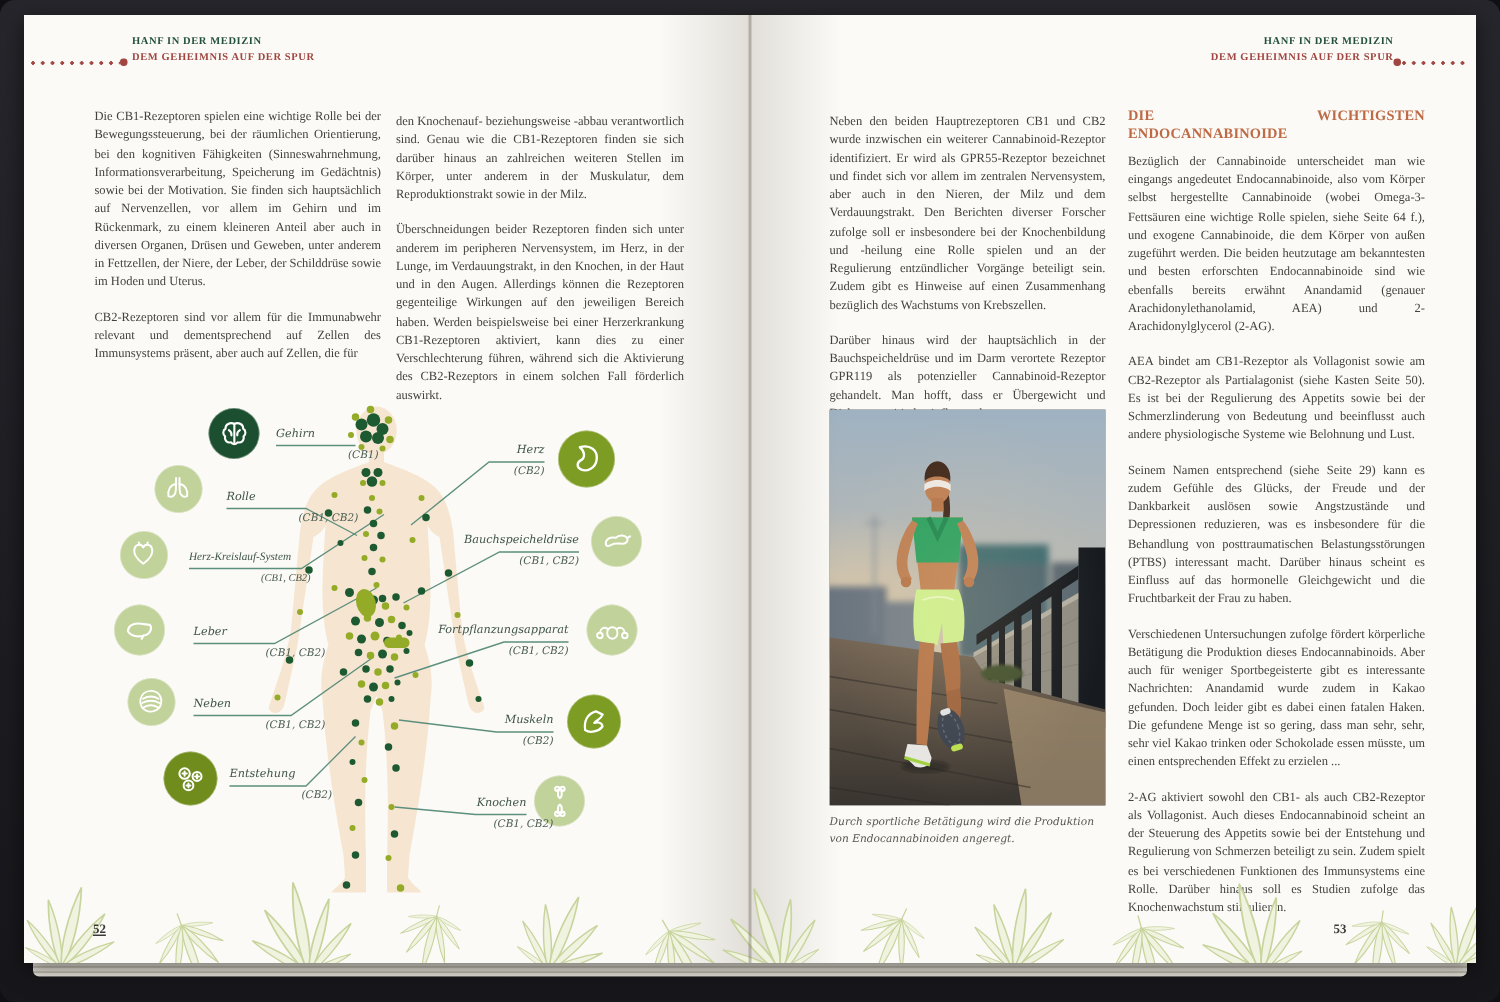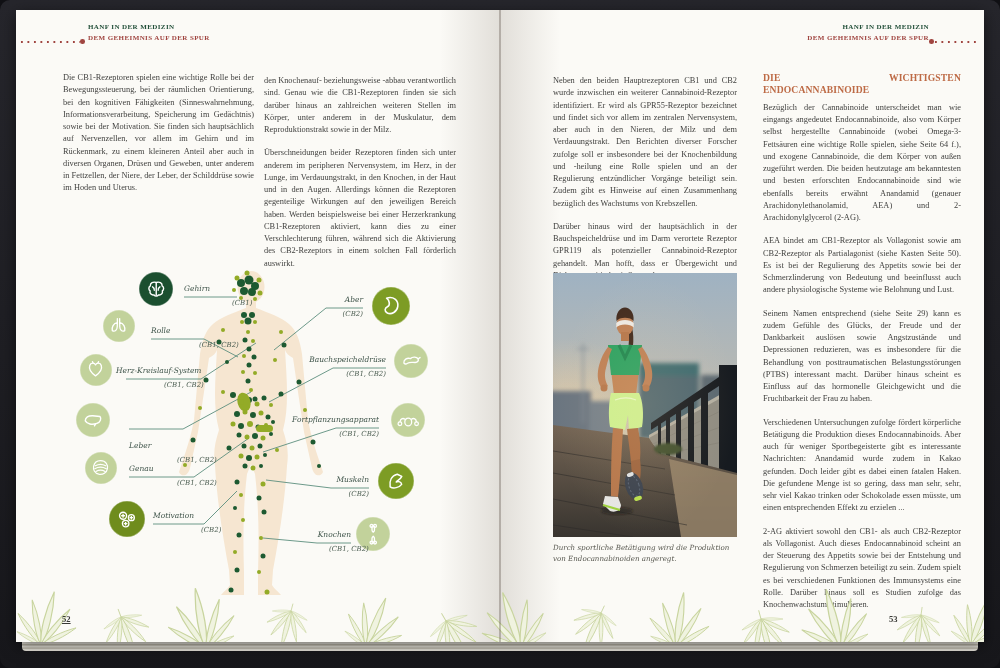--- a/index.html
+++ b/index.html
@@ -59,20 +59,21 @@
     <div class="page page-left">
       <div class="hdr hdr-l">
         <div class="l1">HANF IN DER MEDIZIN</div>
         <div class="l2">DEM GEHEIMNIS AUF DER SPUR</div>
       </div>
       <div class="dotrule dotrule-l"></div>
       <div class="dotend" style="left:64px;"></div>
 
       <div class="col" style="left:47px;top:62px;width:191px;">
         <p>Die CB1-Rezeptoren spielen eine wichtige Rolle bei der Bewegungssteuerung, bei der räumlichen Orientierung, bei den kognitiven Fähigkeiten (Sinneswahrnehmung, Informationsverarbeitung, Speicherung im Gedächtnis) sowie bei der Motivation. Sie finden sich hauptsächlich auf Nervenzellen, vor allem im Gehirn und im Rückenmark, zu einem kleineren Anteil aber auch in diversen Organen, Drüsen und Geweben, unter anderem in Fettzellen, der Niere, der Leber, der Schilddrüse sowie im Hoden und Uterus.</p>
+        <p>CB2-Rezeptoren sind vor allem für die Immunabwehr relevant und dementsprechend auf Zellen des Immunsystems präsent, aber auch auf Zellen, die für</p>
       </div>
       <div class="col" style="left:248px;top:65px;width:192px;">
         <p>den Knochenauf- beziehungsweise -abbau verantwortlich sind. Genau wie die CB1-Rezeptoren finden sie sich darüber hinaus an zahlreichen weiteren Stellen im Körper, unter anderem in der Muskulatur, dem Reproduktionstrakt sowie in der Milz.</p>
         <p>Überschneidungen beider Rezeptoren finden sich unter anderem im peripheren Nervensystem, im Herz, in der Lunge, im Verdauungstrakt, in den Knochen, in der Haut und in den Augen. Allerdings können die Rezeptoren gegenteilige Wirkungen auf den jeweiligen Bereich haben. Werden beispielsweise bei einer Herzerkrankung CB1-Rezeptoren aktiviert, kann dies zu einer Verschlechterung führen, während sich die Aktivierung des CB2-Rezeptors in einem solchen Fall förderlich auswirkt.</p>
       </div>
 
       <svg class="diagram-svg" width="484" height="632" viewBox="0 0 484 632">
         <g fill="#f6e6d1">
           <ellipse cx="235" cy="277" rx="13.5" ry="16"></ellipse>
           <path d="M230,287 L230,298 C217,303 205,307 197,314 C189,321 186,331 184,344 L178,410 C175,426 171,438 167,450 L163,462 C165,467 172,467 174,458 L182,422 L188,382 L193,348 C197,346 200,343 201,340 C199,372 197,398 203,420 C199,432 197,442 199,456 C201,490 207,528 213,560 L214,575 C211,580 207,582 205,585 L228,585 L228,562 C227,530 227,498 231,464 L235,454 L239,464 C243,498 243,530 242,562 L242,585 L265,585 C263,582 259,580 256,575 L257,560 C263,528 269,490 271,456 C273,442 271,432 267,420 C273,398 271,372 269,340 C270,343 273,346 277,348 L282,382 L288,422 L296,458 C298,467 305,467 307,462 L303,450 C299,438 295,426 292,410 L286,344 C284,331 281,321 273,314 C265,307 253,303 240,298 L240,287 Z"></path>
@@ -266,25 +267,25 @@
           <circle cx="8.6" cy="3.2" r="1.2"></circle>
             <circle cx="11.4" cy="3.2" r="1.2"></circle>
           <path d="M9,16.5 L9,13.5 C9,12.5 9.6,12 10,11.7 C10.4,12 11,12.5 11,13.5 L11,16.5"></path>
           <circle cx="8.6" cy="16.8" r="1.2"></circle>
             <circle cx="11.4" cy="16.8" r="1.2"></circle>
         </svg>
       </div>
 
       <div class="org-label" style="left:168px;top:274px;font-style:italic;"><span>Gehirn</span><span class="rc" style="margin-top:5px;">(CB1)</span></div>
       <div class="org-label" style="left:135px;top:316px;"><span>Rolle</span><span class="rc" style="margin-top:5px;">(CB1, CB2)</span></div>
-      <div class="org-label" style="left:100px;top:356px;"><span>Herz-Kreislauf-System</span><span class="rc" style="margin-top:5px;">(CB1, CB2)</span></div>
-      <div class="org-label" style="left:113px;top:406px;margin-top:25px;"><span>Leber</span><span class="rc" style="margin-top:5px;">(CB1, CB2)</span></div>
-      <div class="org-label" style="left:113px;top:454px;"><span>Genau</span><span class="rc" style="margin-top:5px;">(CB1, CB2)</span></div>
-      <div class="org-label" style="left:137px;top:501px;"><span>Motivation</span><span class="rc" style="margin-top:5px;">(CB2)</span></div>
-      <div class="org-label lab-r" style="left:277px;top:285px;width:70px;"><span>Aber</span><span class="rc" style="margin-top:5px;">(CB2)</span></div>
+      <div class="org-label" style="left:110px;top:356px;font-family:Liberation Serif, serif;"><span>Herz-Kreislauf-System</span><span class="rc" style="margin-top:5px;">(CB1, CB2)</span></div>
+      <div class="org-label" style="left:113px;top:406px;"><span>Leber</span><span class="rc" style="margin-top:5px;">(CB1, CB2)</span></div>
+      <div class="org-label" style="left:113px;top:454px;"><span>Neben</span><span class="rc" style="margin-top:5px;">(CB1, CB2)</span></div>
+      <div class="org-label" style="left:137px;top:501px;"><span>Entstehung</span><span class="rc" style="margin-top:5px;">(CB2)</span></div>
+      <div class="org-label lab-r" style="left:277px;top:285px;width:70px;"><span>Herz</span><span class="rc" style="margin-top:5px;">(CB2)</span></div>
       <div class="org-label lab-r" style="left:270px;top:345px;width:100px;"><span>Bauchspeicheldrüse</span><span class="rc" style="margin-top:5px;">(CB1, CB2)</span></div>
       <div class="org-label lab-r" style="left:255px;top:405px;width:108px;"><span>Fortpflanzungsapparat</span><span class="rc" style="margin-top:5px;">(CB1, CB2)</span></div>
       <div class="org-label lab-r" style="left:283px;top:465px;width:70px;"><span>Muskeln</span><span class="rc" style="margin-top:5px;">(CB2)</span></div>
       <div class="org-label lab-r" style="left:265px;top:520px;width:70px;"><span>Knochen</span><span class="rc" style="margin-top:5px;">(CB1, CB2)</span></div>
 
       <div class="gutter-shade"></div>
     </div>
 
     <div class="page page-right">
       <div class="hdr hdr-r">
@@ -385,21 +386,21 @@
               <ellipse cx="81" cy="213" rx="5" ry="10.5" fill="none" stroke="#5a6575" stroke-width="1" stroke-dasharray="2,2"></ellipse>
               <rect x="77" y="224" width="8" height="4" rx="2" fill="#b9e04e"></rect>
               <rect x="77.5" y="199" width="7" height="4" rx="2" fill="#dfe3e6"></rect>
             </g>
           </g>
           <rect x="0" y="0" width="184" height="264" fill="url(#glow)" opacity="0.25"></rect>
         </svg>
       </div>
       <div class="cap">Durch sportliche Betätigung wird die Produktion von Endocannabinoiden angeregt.</div>
 
-      <div class="col" style="left:263px;top:62px;width:198px;">
+      <div class="col" style="left:252px;top:62px;width:198px;">
         <h2 class="h2">DIE WICHTIGSTEN ENDOCANNABINOIDE</h2>
         <p>Bezüglich der Cannabinoide unterscheidet man wie eingangs angedeutet Endocannabinoide, also vom Körper selbst hergestellte Cannabinoide (wobei Omega-3-Fettsäuren eine wichtige Rolle spielen, siehe Seite 64 f.), und exogene Cannabinoide, die dem Körper von außen zugeführt werden. Die beiden heutzutage am bekanntesten und besten erforschten Endocannabinoide sind wie ebenfalls bereits erwähnt Anandamid (genauer Arachidonylethanolamid, AEA) und 2-Arachidonylglycerol (2-AG).</p>
         <p>AEA bindet am CB1-Rezeptor als Vollagonist sowie am CB2-Rezeptor als Partialagonist (siehe Kasten Seite 50). Es ist bei der Regulierung des Appetits sowie bei der Schmerzlinderung von Bedeutung und beeinflusst auch andere physiologische Systeme wie Belohnung und Lust.</p>
         <p>Seinem Namen entsprechend (siehe Seite 29) kann es zudem Gefühle des Glücks, der Freude und der Dankbarkeit auslösen sowie Angstzustände und Depressionen reduzieren, was es insbesondere für die Behandlung von posttraumatischen Belastungsstörungen (PTBS) interessant macht. Darüber hinaus scheint es Einfluss auf das hormonelle Gleichgewicht und die Fruchtbarkeit der Frau zu haben.</p>
         <p>Verschiedenen Untersuchungen zufolge fördert körperliche Betätigung die Produktion dieses Endocannabinoids. Aber auch für weniger Sportbegeisterte gibt es interessante Nachrichten: Anandamid wurde zudem in Kakao gefunden. Doch leider gibt es dabei einen fatalen Haken. Die gefundene Menge ist so gering, dass man sehr, sehr, sehr viel Kakao trinken oder Schokolade essen müsste, um einen entsprechenden Effekt zu erzielen ...</p>
         <p>2-AG aktiviert sowohl den CB1- als auch CB2-Rezeptor als Vollagonist. Auch dieses Endocannabinoid scheint an der Steuerung des Appetits sowie bei der Entstehung und Regulierung von Schmerzen beteiligt zu sein. Zudem spielt es bei verschiedenen Funktionen des Immunsystems eine Rolle. Darüber hinaus soll es Studien zufolge das Knochenwachstum stimulieren.</p>
       </div>
 
       <div class="gutter-shade"></div>
     </div>

